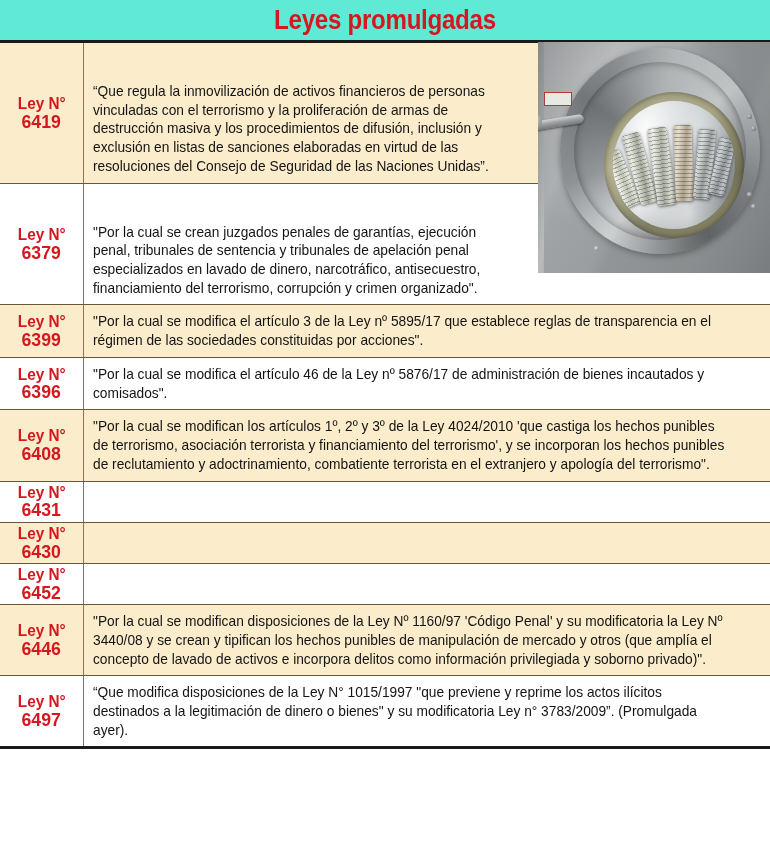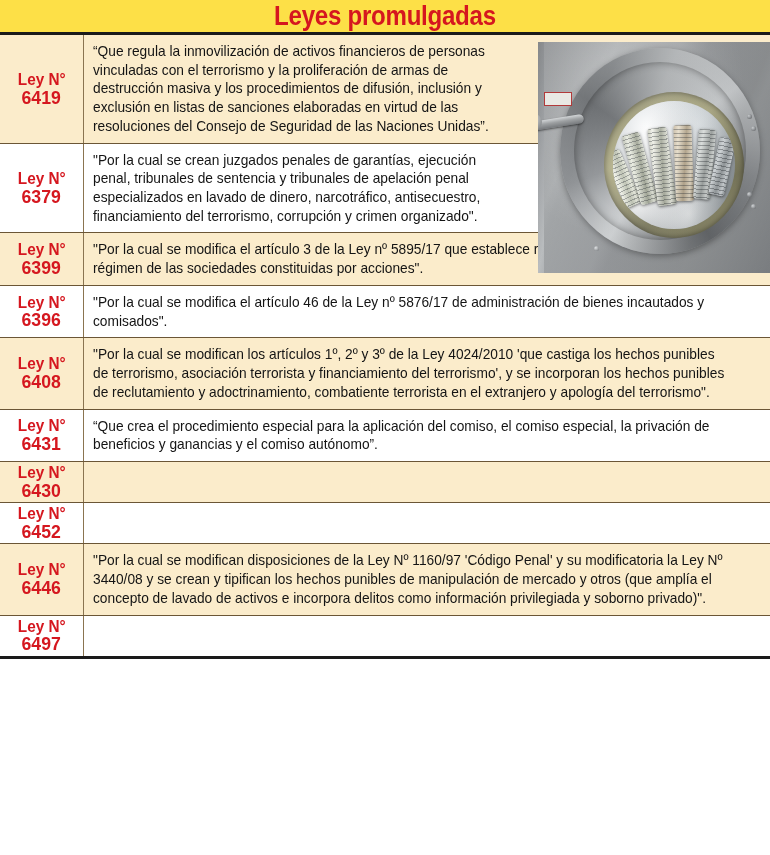--- a/index.html
+++ b/index.html
@@ -19,25 +19,25 @@
   #infographic {
     position: relative;
     width: 770px;
     height: 855px;
     background: #ffffff;
     box-sizing: border-box;
   }
 
   
   .title-bar {
-    height: 32px;
+    height: 40px;
     display: flex;
     align-items: center;
     justify-content: center;
-    background: #fde047;
+    background: #5eead4;
   }
   .title-text {
     color: #d5171f;
     font-size: 28px;
     font-weight: bold;
     letter-spacing: -0.3px;
     transform: scaleX(0.86);
     transform-origin: center center;
     white-space: nowrap;
     line-height: 1;
@@ -98,21 +98,21 @@
   .law-desc-text {
     color: #141414;
     font-size: 14.4px;
     line-height: 1.30;
     transform: scaleX(0.955);
     transform-origin: left center;
     width: 104.5%;
   }
 
   
-  .law-row.has-photo .law-desc-cell { padding-right: 10px; }
+  .law-row.has-photo .law-desc-cell { padding-right: 10px; margin-top: 32px; }
   .law-row.has-photo .law-desc-text { width: 104.5%; }
 
   
   .photo {
     position: absolute;
     left: 538px;
     top: 42px;
     width: 232px;
     height: 231px;
     overflow: hidden;
@@ -333,23 +333,20 @@
         </div>
         <div class="law-desc-cell">
           <div class="law-desc-text">"Por la cual se modifican los artículos 1º, 2º y 3º de la Ley 4024/2010 'que castiga los hechos punibles de terrorismo, asociación terrorista y financiamiento del terrorismo', y se incorporan los hechos punibles de reclutamiento y adoctrinamiento, combatiente terrorista en el extranjero y apología del terrorismo".</div>
         </div>
       </div>
       <div class="law-row bg-white">
         <div class="law-num-cell">
           <div class="law-num-line1">Ley N°</div>
           <div class="law-num-line2">6431</div>
         </div>
-        <div class="law-desc-cell">
-          <div class="law-desc-text">“Que crea el procedimiento especial para la aplicación del comiso, el comiso especial, la privación de beneficios y ganancias y el comiso autónomo”.</div>
-        </div>
       </div>
       <div class="law-row bg-cream">
         <div class="law-num-cell">
           <div class="law-num-line1">Ley N°</div>
           <div class="law-num-line2">6430</div>
         </div>
       </div>
       <div class="law-row bg-white">
         <div class="law-num-cell">
           <div class="law-num-line1">Ley N°</div>
@@ -362,20 +359,23 @@
           <div class="law-num-line2">6446</div>
         </div>
         <div class="law-desc-cell">
           <div class="law-desc-text">"Por la cual se modifican disposiciones de la Ley Nº 1160/97 'Código Penal' y su modificatoria la Ley Nº 3440/08 y se crean y tipifican los hechos punibles de manipulación de mercado y otros (que amplía el concepto de lavado de activos e incorpora delitos como información privilegiada y soborno privado)".</div>
         </div>
       </div>
       <div class="law-row bg-white">
         <div class="law-num-cell">
           <div class="law-num-line1">Ley N°</div>
           <div class="law-num-line2">6497</div>
+        </div>
+        <div class="law-desc-cell">
+          <div class="law-desc-text">“Que modifica disposiciones de la Ley N° 1015/1997 "que previene y reprime los actos ilícitos destinados a la legitimación de dinero o bienes" y su modificatoria Ley n° 3783/2009”. (Promulgada ayer).</div>
         </div>
       </div>
     </div>
 
   <div class="photo">
     <div class="photo-body"></div>
     <div class="machine-face"></div>
     <div class="door-outer">
       <div class="door-bevel">
         <div class="door-glass-ring">

